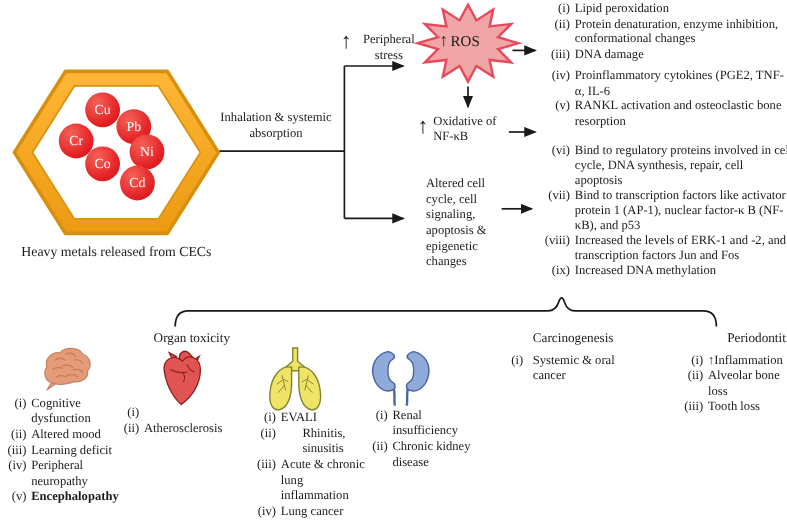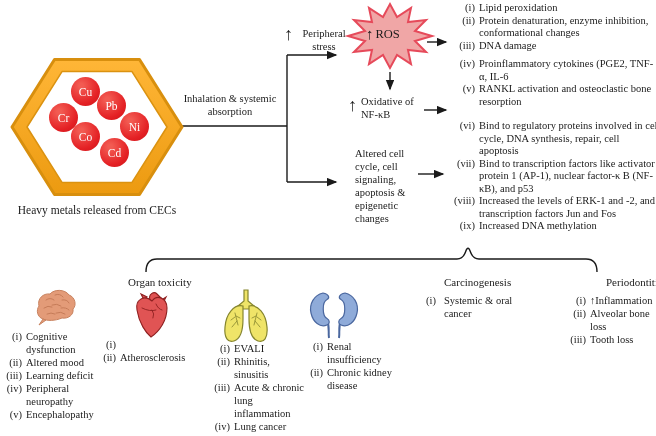--- a/index.html
+++ b/index.html
@@ -56,21 +56,21 @@
     <polygon points="432,36 415,41 426,52 408,50 411,64 397,55 390,68 383,55 369,64 372,50 354,52 365,41 348,36 365,31 354,20 372,22 369,8 383,17 390,4 397,17 411,8 408,22 426,20 415,31" fill="#F0A6A6" stroke="#E64A5A" stroke-width="2"></polygon>
   </svg>
 
   <svg class="abs" style="left:8px;top:46px;" width="180" height="165" viewBox="0 0 180 165">
     <polygon points="174,81 131.5,13.5 46.5,13.5 4,81 46.5,148.5 131.5,148.5" fill="url(#hexgrad)" stroke="#D88F0E" stroke-width="3" stroke-linejoin="round"></polygon>
     <polygon points="159,81 124,25.6 54,25.6 19,81 54,136.4 124,136.4" fill="#ffffff" stroke="#DB9210" stroke-width="1.5" stroke-linejoin="round"></polygon>
   </svg>
   <div class="ball" style="left:71px;top:77px;">Cu</div>
   <div class="ball" style="left:97px;top:91px;">Pb</div>
   <div class="ball" style="left:49px;top:103px;">Cr</div>
-  <div class="ball" style="left:120px;top:112px;text-align:center;">Ni</div>
+  <div class="ball" style="left:108px;top:112px;text-align:center;">Ni</div>
   <div class="ball" style="left:71px;top:122px;">Co</div>
   <div class="ball" style="left:100px;top:138px;">Cd</div>
   <div class="abs caption center" style="left:4px;top:204px;width:186px;">Heavy metals released from CECs</div>
 
   <div class="abs txt center" style="left:180px;top:92px;width:100px;">Inhalation &amp; systemic absorption</div>
 
   <div class="abs uparrow" style="left:284px;top:25px;">↑</div>
   <div class="abs txt center" style="left:299px;top:27px;width:50px;">Peripheral stress</div>
 
   <div class="abs roslabel" style="left:366px;top:25px;">
@@ -193,42 +193,42 @@
     <div class="row">
         <span class="num" style="width:20px;">(iii)</span>
         <span class="itxt" style="width:80px;">Learning deficit</span>
       </div>
     <div class="row">
         <span class="num" style="width:20px;">(iv)</span>
         <span class="itxt" style="width:80px;">Peripheral neuropathy</span>
       </div>
     <div class="row">
         <span class="num" style="width:20px;">(v)</span>
-        <span class="itxt" style="width:84px;">Encephalopathy</span>
+        <span class="itxt" style="width:84px;font-weight:bold;">Encephalopathy</span>
       </div>
   </div>
 
   <div class="list botlist" style="left:96px;top:338px;">
     <div class="row">
         <span class="num" style="width:20px;">(i)</span>
       </div>
     <div class="row">
         <span class="num" style="width:20px;">(ii)</span>
         <span class="itxt" style="width:90px;">Atherosclerosis</span>
       </div>
   </div>
 
   <div class="list botlist" style="left:208px;top:342px;">
     <div class="row">
         <span class="num" style="width:22px;">(i)</span>
         <span class="itxt" style="width:70px;">EVALI</span>
       </div>
     <div class="row">
         <span class="num" style="width:22px;">(ii)</span>
-        <span class="itxt" style="width:70px;">Rhinitis, sinusitis</span>
+        <span class="itxt" style="width:70px;margin-left:18px;">Rhinitis, sinusitis</span>
       </div>
     <div class="row">
         <span class="num" style="width:22px;">(iii)</span>
         <span class="itxt" style="width:70px;">Acute &amp; chronic lung inflammation</span>
       </div>
     <div class="row">
         <span class="num" style="width:22px;">(iv)</span>
         <span class="itxt" style="width:70px;">Lung cancer</span>
       </div>
   </div>

